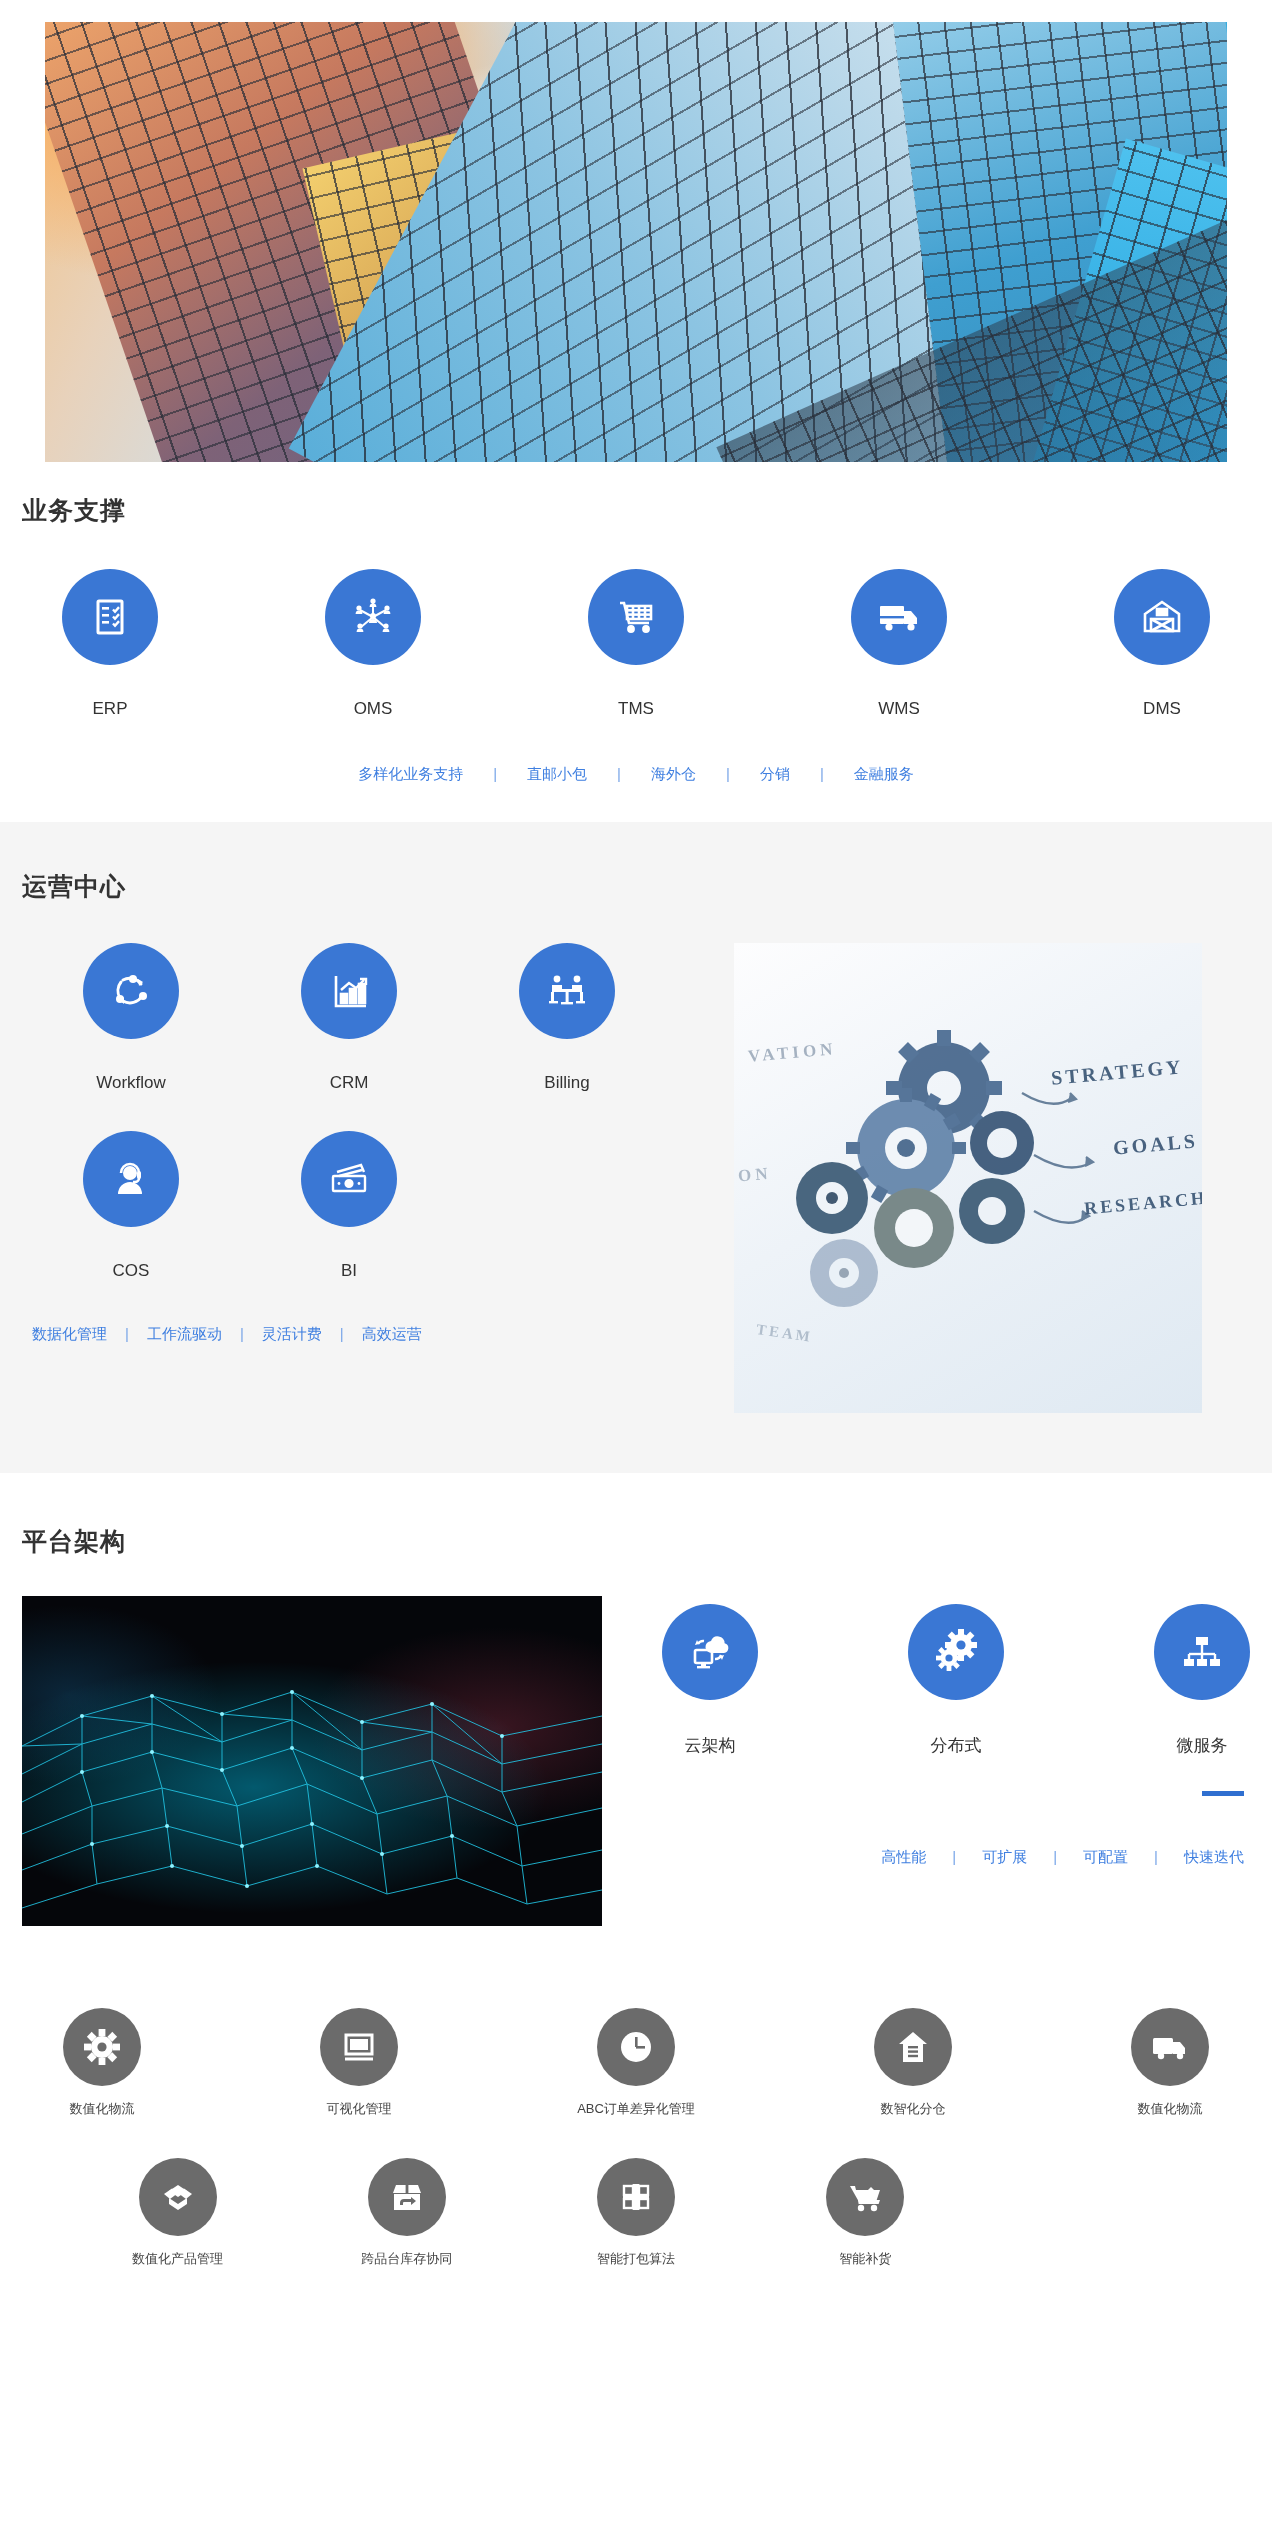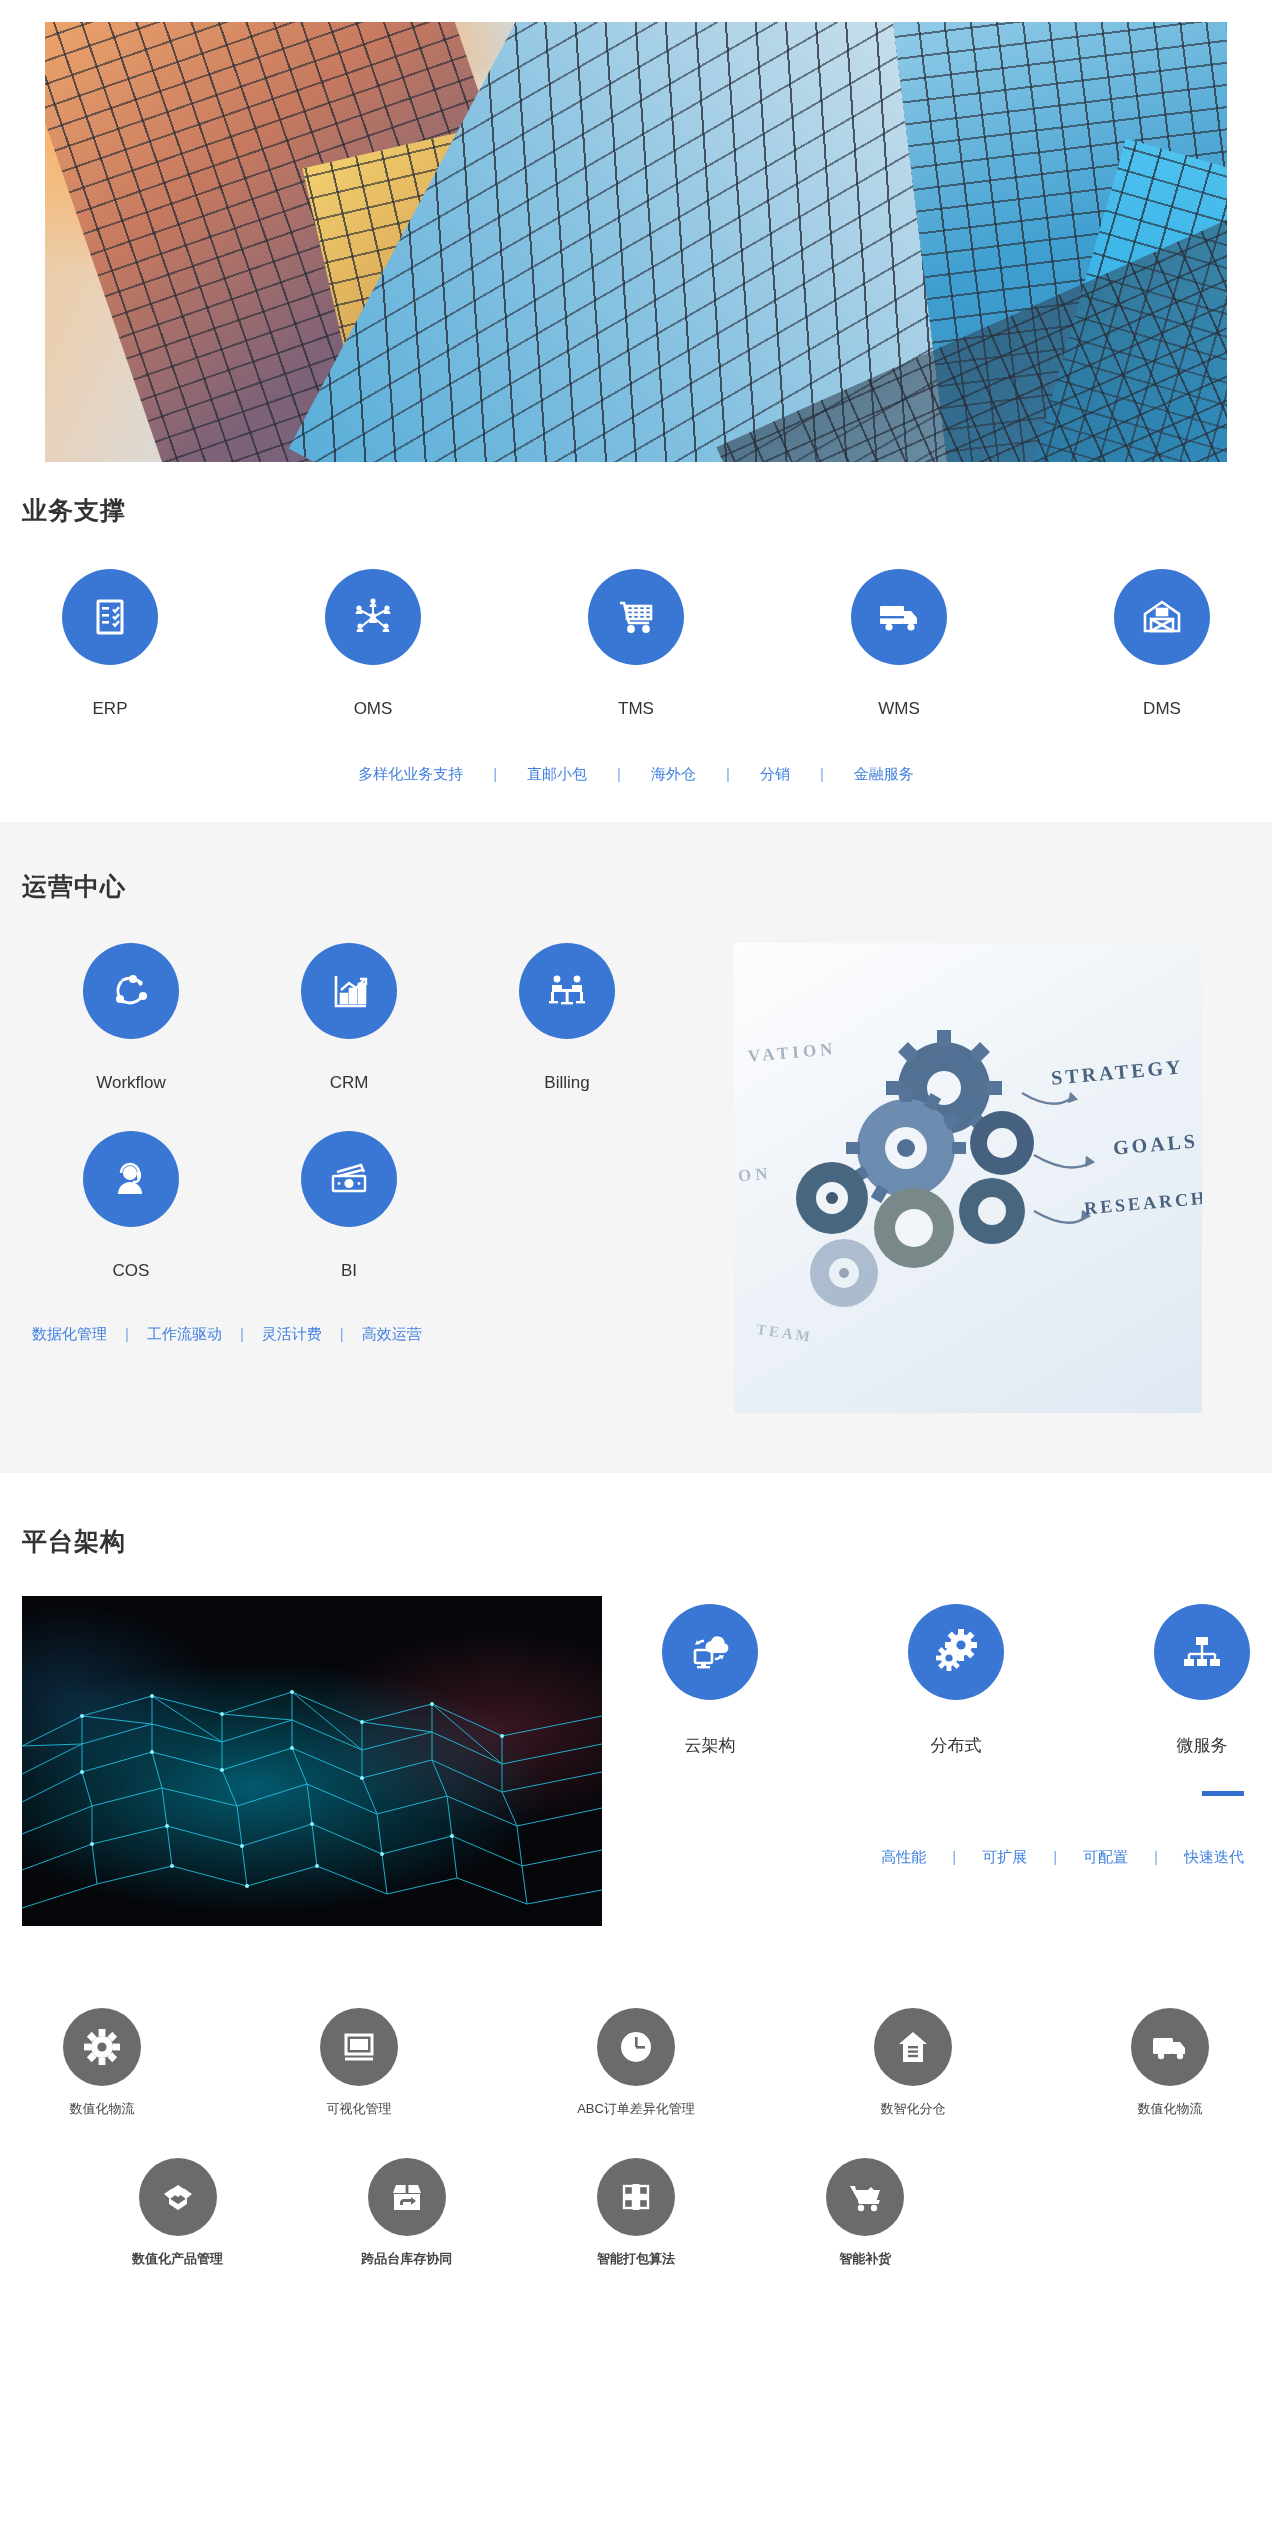--- a/index.html
+++ b/index.html
@@ -188,21 +188,21 @@
     width: 42px; height: 5px;
     background: #2f6fd0;
     margin-left: auto; margin-right: 6px;
     margin-top: 34px;
   }
 
   
   .s4 { background:#fff; padding: 36px 45px 50px 45px; }
   .s4 .r { display:flex; }
   .s4 .r1 { justify-content: space-between; padding: 0 18px; }
-  .s4 .r2 { margin-top: 40px; padding: 0 18px; font-weight: bold; }
+  .s4 .r2 { margin-top: 40px; padding: 0 18px; }
   .s4 .r2 .icon-cell { width: 250px; }
   .s4 .circle { width: 78px; height: 78px; }
 </style>
 </head>
 <body>
 
 <div class="page">
 
   <div class="hero-wrap">
     <div class="hero">

